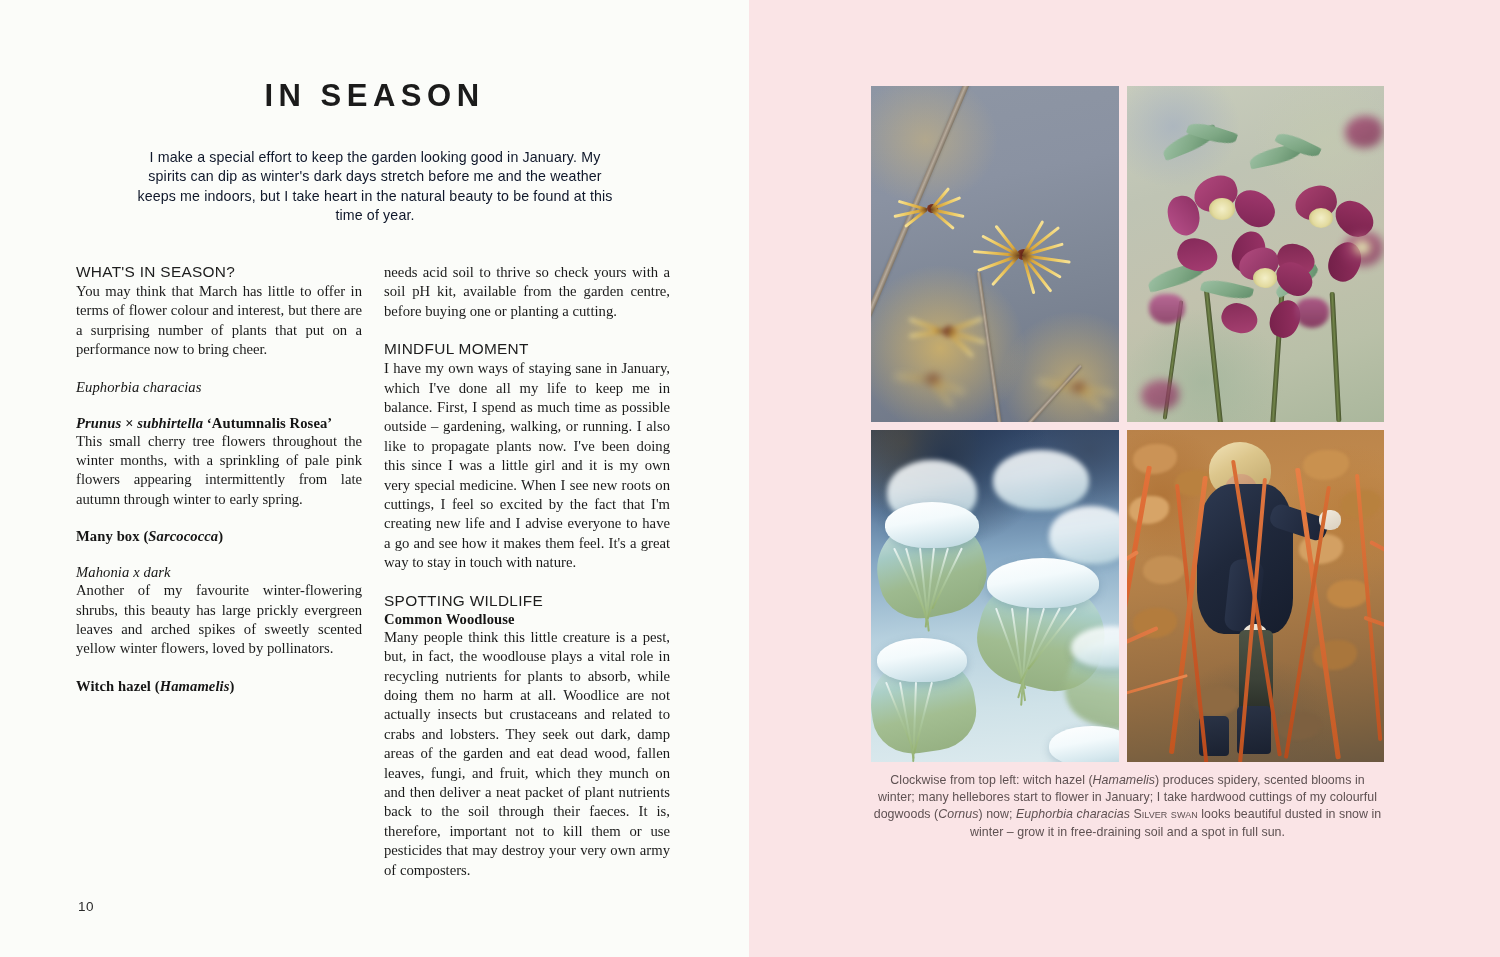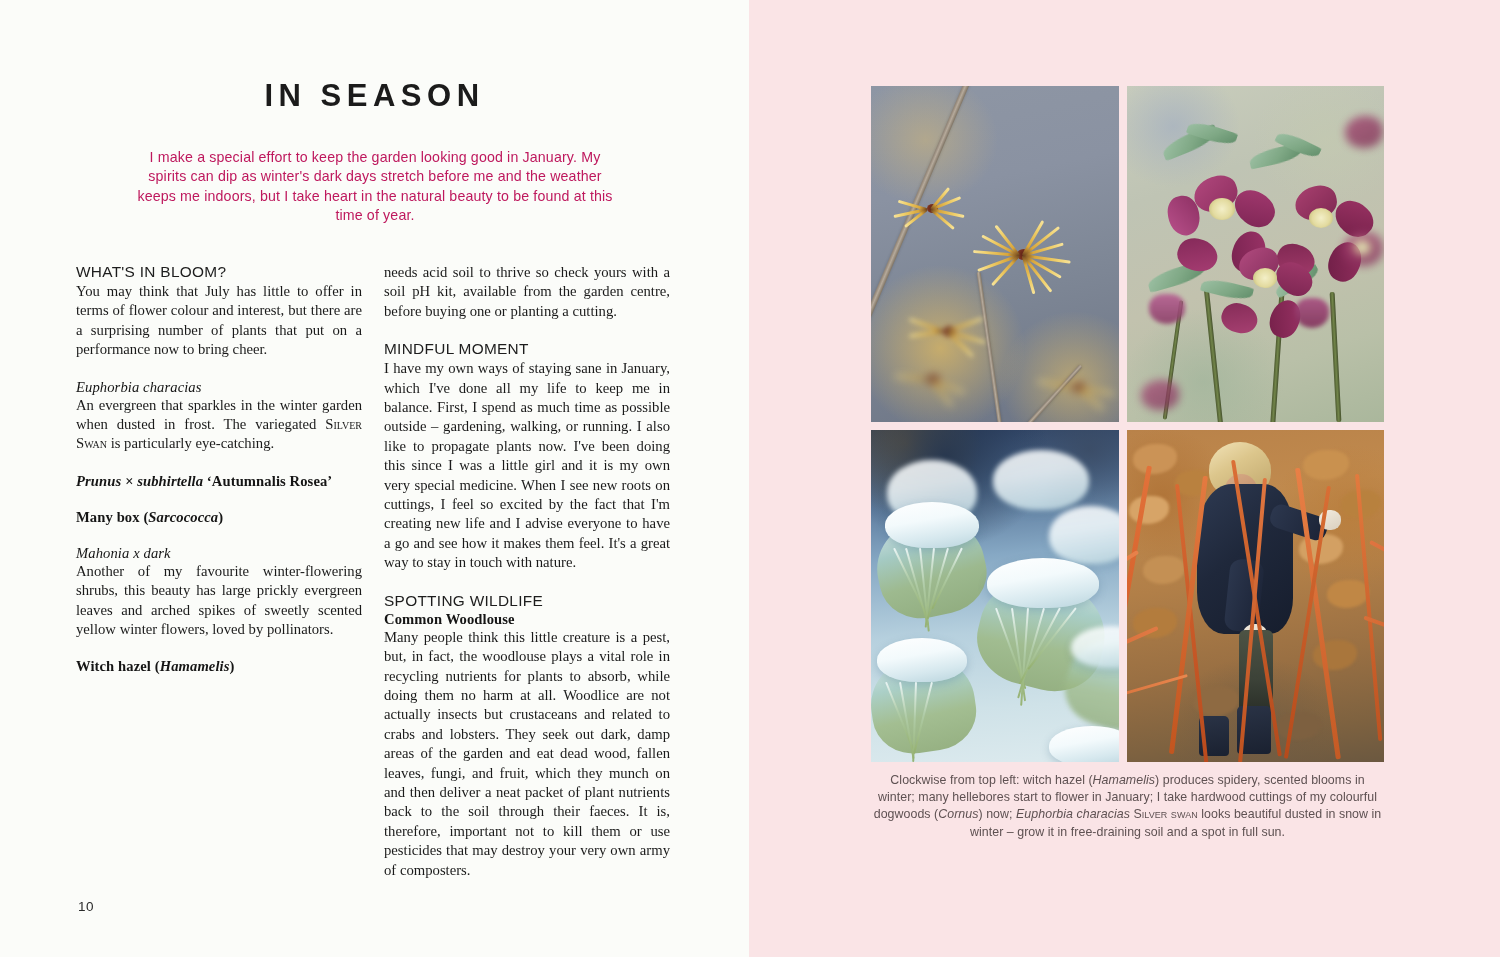--- a/index.html
+++ b/index.html
@@ -47,21 +47,21 @@
   .intro {
     position: absolute;
     left: 130px;
     width: 490px;
     top: 148px;
     text-align: center;
     font-family: "Liberation Sans", sans-serif;
     font-size: 14.2px;
     line-height: 19.4px;
     letter-spacing: 0.15px;
-    color: #be185d;
+    color: #0f172a;
   }
 
   .columns {
     position: absolute;
     left: 76px;
     top: 263px;
     width: 604px;
     height: 600px;
     display: flex;
     gap: 22px;
@@ -328,31 +328,31 @@
   <div class="page-left">
 
     <div class="page-title">IN SEASON</div>
 
     <div class="intro">I make a special effort to keep the garden looking good in January. My spirits can dip as winter's dark days stretch before me and the weather keeps me indoors, but I take heart in the natural beauty to be found at this time of year.</div>
 
     <div class="columns">
 
       <div class="col">
 
-        <h2 class="sec-head">WHAT'S IN BLOOM?</h2>
-        <p class="body">You may think that July has little to offer in terms of flower colour and interest, but there are a surprising number of plants that put on a performance now to bring cheer.</p>
+        <h2 class="sec-head">WHAT'S IN SEASON?</h2>
+        <p class="body">You may think that March has little to offer in terms of flower colour and interest, but there are a surprising number of plants that put on a performance now to bring cheer.</p>
 
         <div class="gap-head"></div>
 
         <h3 class="sub-head ital">Euphorbia characias</h3>
-        <p class="body"><span>An evergreen that sparkles in the winter garden when dusted in frost. The variegated </span><span class="sc">Silver Swan</span><span> is particularly eye-catching.</span></p>
 
         <div class="gap-head"></div>
 
         <h3 class="sub-head"><span class="it">Prunus × subhirtella</span><span> ‘Autumnalis Rosea’</span></h3>
+        <p class="body">This small cherry tree flowers throughout the winter months, with a sprinkling of pale pink flowers appearing intermittently from late autumn through winter to early spring.</p>
 
         <div class="gap-head"></div>
 
         <h3 class="sub-head"><span>Many box (</span><span class="it">Sarcococca</span><span>)</span></h3>
 
         <div class="gap-head"></div>
 
         <h3 class="sub-head ital"><span>Mahonia</span><span> x </span><span>dark</span></h3>
         <p class="body">Another of my favourite winter-flowering shrubs, this beauty has large prickly evergreen leaves and arched spikes of sweetly scented yellow winter flowers, loved by pollinators.</p>
 

